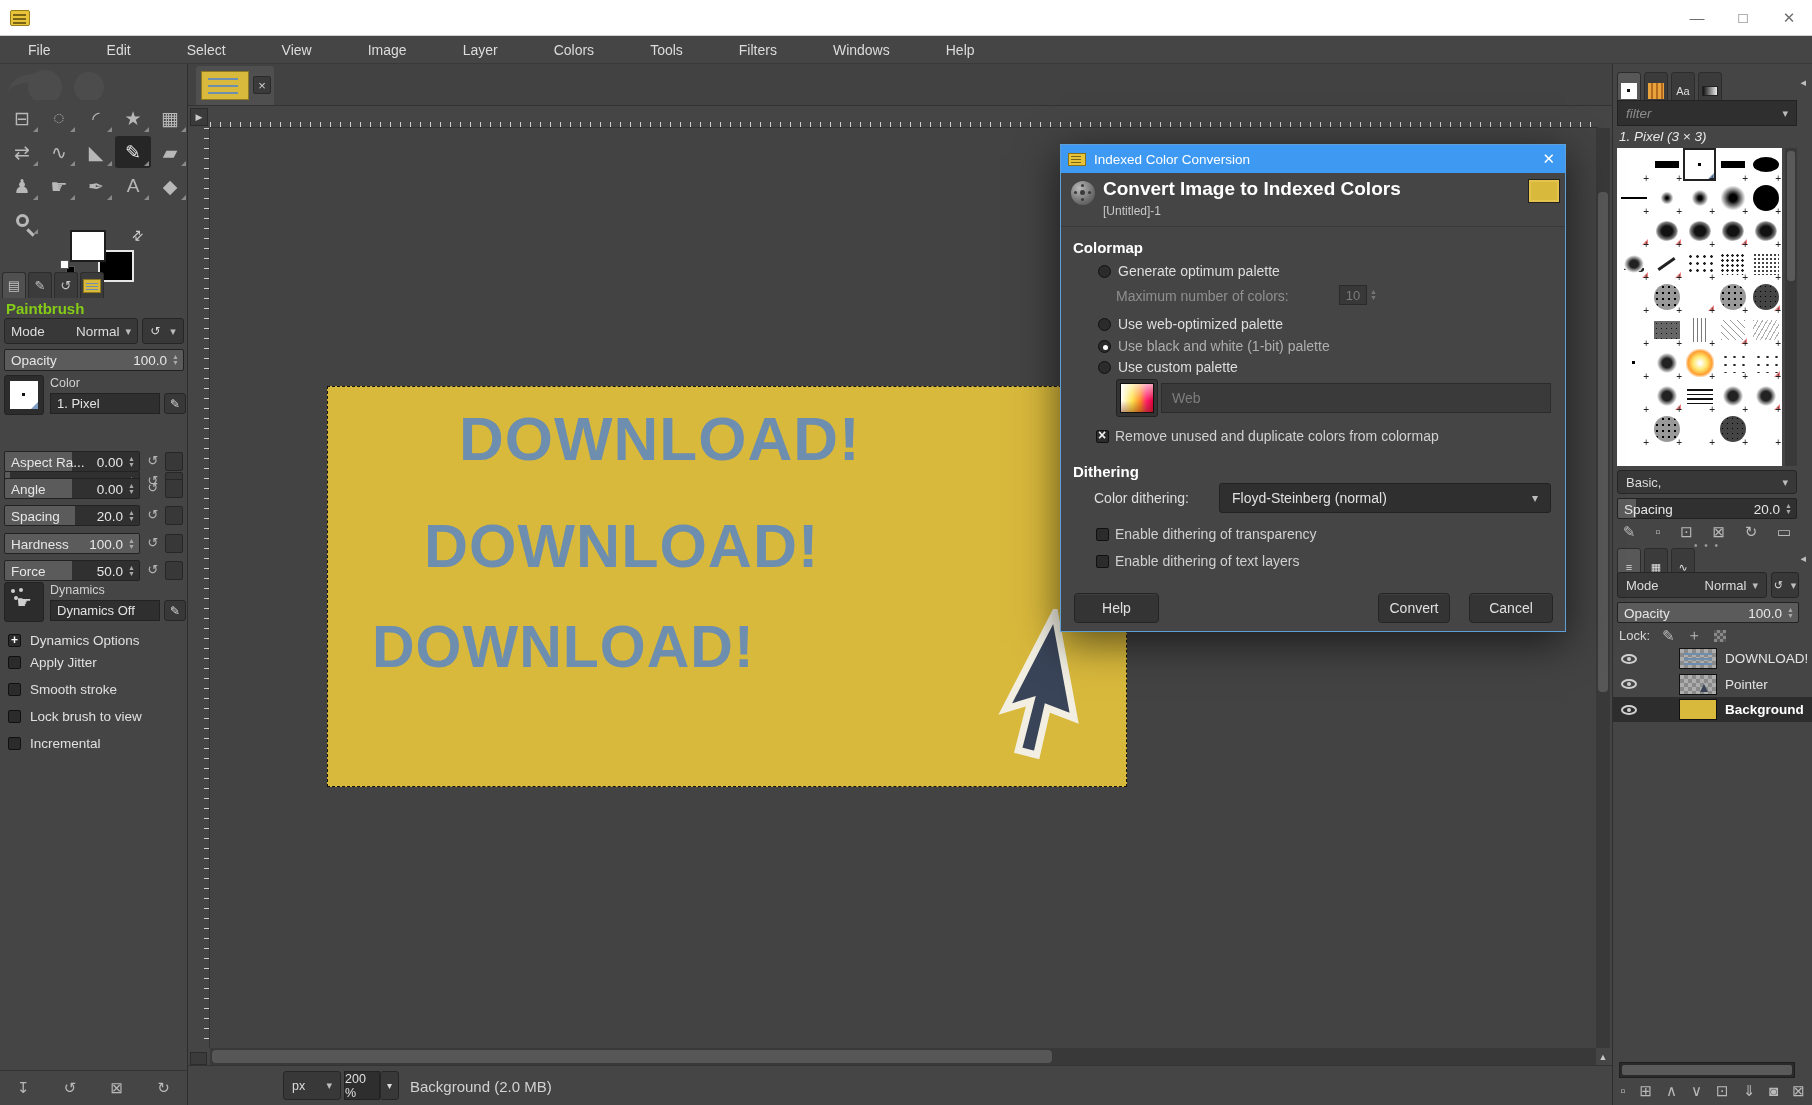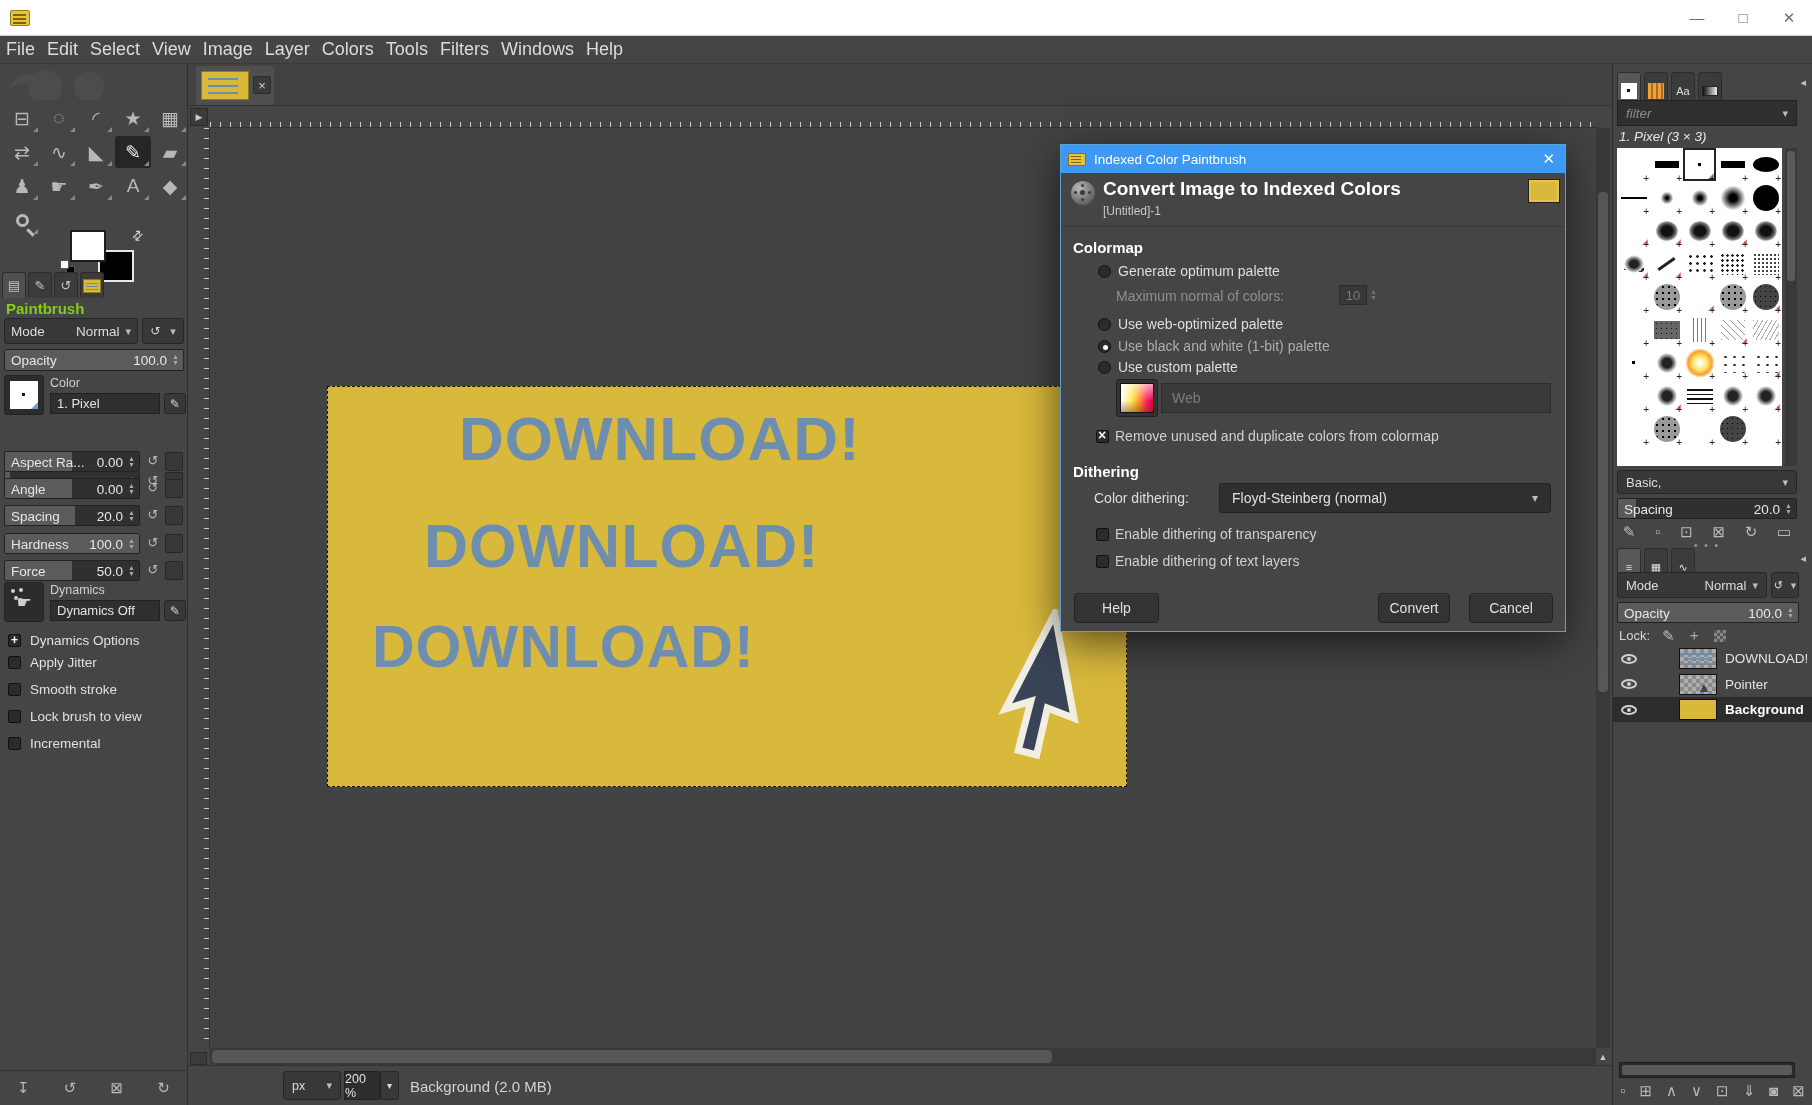--- a/index.html
+++ b/index.html
@@ -16,21 +16,21 @@
   #titlebar .appicon::after{ content:""; position:absolute; left:2px; top:3px; width:13px; height:2px;
               background:#7b6415; box-shadow:0 4px 0 #7b6415, 0 8px 0 #7b6415; }
   #titlebar .title { color:#595959; font-size:13.5px; }
   #win-controls { margin-left:auto; display:flex; height:100%; }
   #win-controls .wbtn { width:46px; height:100%; display:flex; align-items:center; justify-content:center;
               color:#6e6e6e; font-size:15px; }
 
   
   #menubar { position:absolute; left:0; top:36px; width:1812px; height:28px; background:#454545;
              display:flex; align-items:center; border-bottom:1px solid #393939; }
-  .menu-item { padding:0 6px; font-size:18px; color:#dcdcdc; height:100%; display:flex; align-items:center; }
+  .menu-item { padding:0 28px; font-size:14px; color:#dcdcdc; height:100%; display:flex; align-items:center; }
 
   
   #toolbox   { position:absolute; left:0; top:64px; width:188px; height:1041px; background:#454545; border-right:1px solid #2e2e2e; }
   #canvas-area{ position:absolute; left:188px; top:64px; width:1424px; height:1041px; background:#454545; }
   #right-dock{ position:absolute; left:1612px; top:64px; width:200px; height:1041px; background:#454545; border-left:1px solid #2e2e2e; }
 
   
   #wilber { position:absolute; left:0; top:0; width:188px; height:36px; overflow:hidden; opacity:.35; }
   #wilber i { position:absolute; background:#5b5b5b; border-radius:50%; }
   #tool-grid { position:absolute; left:2px; top:38px; width:184px; }
@@ -1032,21 +1032,21 @@
         <span class="ficon">⊡</span>
         <span class="ficon">⇓</span>
         <span class="ficon">◙</span>
         <span class="ficon">⊠</span>
       </div>
   </div>
 
   <div id="dialog">
     <div id="dlg-titlebar">
       <span class="dicon"></span>
-      <span class="dtitle">Indexed Color Paintbrush</span>
+      <span class="dtitle">Indexed Color Conversion</span>
       <span id="dlg-close">✕</span>
     </div>
     <div id="dlg-header">
       <div id="reel-icon"></div>
       <div id="dlg-title">Convert Image to Indexed Colors</div>
       <div id="dlg-subtitle">[Untitled]-1</div>
       <div id="dlg-thumb"></div>
     </div>
 
     <div class="dlg-section" style="top:94px">Colormap</div>
@@ -1062,21 +1062,21 @@
         <div class="radio-row" style="top: 193px;">
           <span class="radio sel"></span>
           <span class="radio-label dim">Use black and white (1-bit) palette</span>
         </div>
         <div class="radio-row" style="top: 214px;">
           <span class="radio"></span>
           <span class="radio-label">Use custom palette</span>
         </div>
       </div>
 
-    <div id="max-colors-label">Maximum normal of colors:</div>
+    <div id="max-colors-label">Maximum number of colors:</div>
     <div id="max-colors-box">10</div>
     <div id="max-colors-spin">
         <span>▲</span>
         <span>▼</span>
       </div>
 
     <div id="palette-btn">
         <div class="sw"></div>
       </div>
     <div id="web-box">Web</div>

